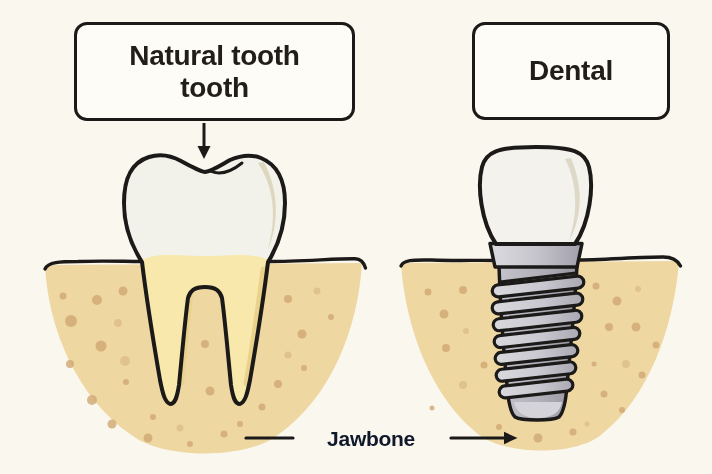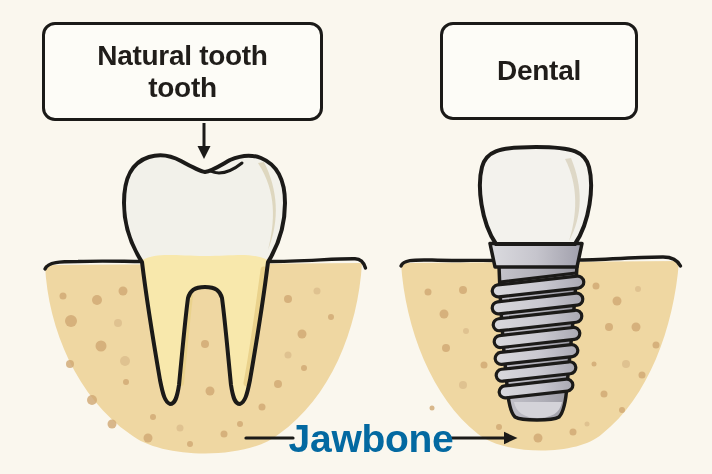--- a/index.html
+++ b/index.html
@@ -7,28 +7,28 @@
     position:relative;width:712px;height:474px;overflow:hidden;
     background:#faf7ee;
     font-family:"Liberation Sans","DejaVu Sans",sans-serif;
   }
   .canvas svg{position:absolute;left:0;top:0;}
   .callout{
     position:absolute;box-sizing:border-box;
     display:flex;flex-direction:column;align-items:center;justify-content:center;
     background:#fdfcf7;border:3px solid #1b1a18;border-radius:13px;
     font-weight:700;font-size:28px;line-height:32px;letter-spacing:-0.3px;
-    color:#201d1a;text-align:center;
+    color:#201d1a;text-align:center;margin-left:32px;
   }
   .callout-natural{left:42px;top:22px;width:281px;height:99px;}
   .callout-implant{left:440px;top:22px;width:198px;height:98px;}
   .jawbone-label{
     position:absolute;left:371px;top:423px;transform:translateX(-50%);
-    font-weight:700;font-size:39px;line-height:31px;letter-spacing:-0.3px;
-    color:#0369a1;white-space:nowrap;
+    font-weight:700;font-size:21px;line-height:31px;letter-spacing:-0.3px;
+    color:#0f172a;white-space:nowrap;
   }
 </style>
 </head>
 <body>
 
 <div class="canvas">
 
   <svg width="712" height="474" viewBox="0 0 712 474">
     <defs>
       <linearGradient id="gradCore" x1="0" y1="0" x2="1" y2="0">

